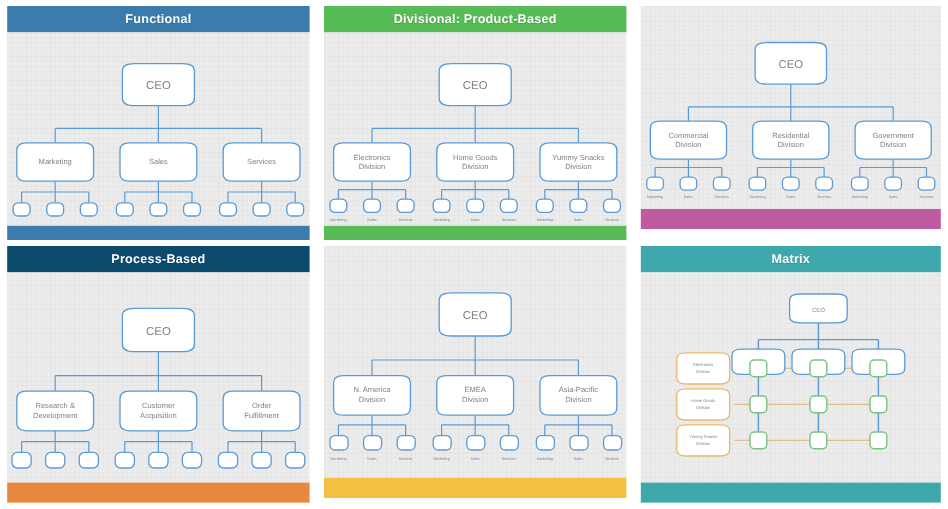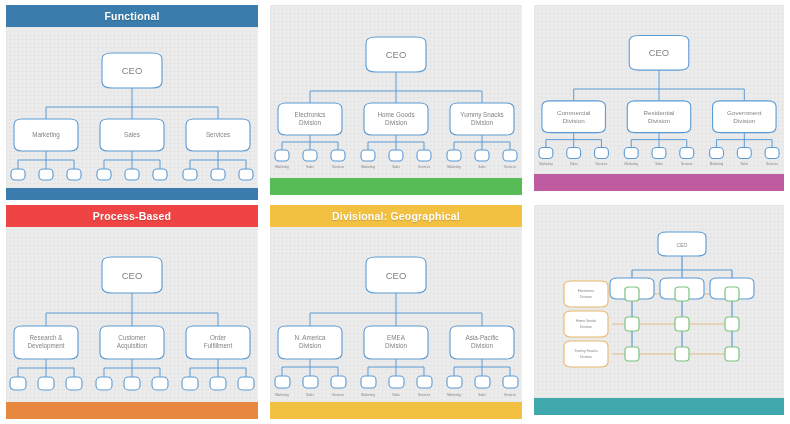--- a/index.html
+++ b/index.html
@@ -96,20 +96,23 @@
           </g>
         </svg>
       </div>
       <div class="card-foot" style="background:#3a7cab"></div>
 
     </div>
   </div>
 
   <div class="card">
     <div class="card-inner">
+      <div class="card-head" style="background:#57bb56">
+        <span>Divisional: Product-Based</span>
+      </div>
       <div class="card-body">
         <svg class="chart" viewBox="0 0 252 161" preserveAspectRatio="xMidYMid meet">
           <g fill="none" stroke="#5b9bd5" stroke-width="1">
             <path d="M126 61 L126 80 M40 80 L212 80 M40 80 L40 92 M126 80 L126 92 M212 80 L212 92"></path>
             <path d="M40 124 L40 131 M12 131 L68 131 M12 131 L12 139 M40 131 L40 139 M68 131 L68 139"></path>
             <path d="M126 124 L126 131 M98 131 L154 131 M98 131 L98 139 M126 131 L126 139 M154 131 L154 139"></path>
             <path d="M212 124 L212 131 M184 131 L240 131 M184 131 L184 139 M212 131 L212 139 M240 131 L240 139"></path>
           </g>
           <g>
             <path d="M96 32 q0 -6 10 -6 h40 q10 0 10 6 v23 q0 6 -10 6 h-40 q-10 0 -10 -6 z" fill="#ffffff" stroke="#5b9bd5" stroke-width="1.1"></path>
@@ -212,21 +215,21 @@
           </g>
         </svg>
       </div>
       <div class="card-foot" style="background:#bf5ba0"></div>
       <div class="gap"></div>
     </div>
   </div>
 
   <div class="card">
     <div class="card-inner">
-      <div class="card-head" style="background:#ef4444">
+      <div class="card-head" style="background:#0c4a6e">
         <span>Process-Based</span>
       </div>
       <div class="card-body">
         <svg class="chart" viewBox="0 0 252 175" preserveAspectRatio="xMidYMid meet">
           <g fill="none" stroke="#5b9bd5" stroke-width="1">
             <path d="M126 66 L126 86 M40 86 L212 86 M40 86 L40 99 M126 86 L126 99 M212 86 L212 99"></path>
             <path d="M40 132 L40 141 M12 141 L68 141 M12 141 L12 150 M40 141 L40 150 M68 141 L68 150"></path>
             <path d="M126 132 L126 141 M98 141 L154 141 M98 141 L98 150 M126 141 L126 150 M154 141 L154 150"></path>
             <path d="M212 132 L212 141 M184 141 L240 141 M184 141 L184 150 M212 141 L212 150 M240 141 L240 150"></path>
           </g>
@@ -262,23 +265,20 @@
           </g>
         </svg>
       </div>
       <div class="card-foot" style="background:#e8883f"></div>
       <div class="gap"></div>
     </div>
   </div>
 
   <div class="card">
     <div class="card-inner">
-      <div class="card-head" style="background:#f2c141">
-        <span>Divisional: Geographical</span>
-      </div>
       <div class="card-body">
         <svg class="chart" viewBox="0 0 252 175" preserveAspectRatio="xMidYMid meet">
           <g fill="none" stroke="#5b9bd5" stroke-width="1">
             <path d="M126 66 L126 86 M40 86 L212 86 M40 86 L40 99 M126 86 L126 99 M212 86 L212 99"></path>
             <path d="M40 132 L40 140 M12 140 L68 140 M12 140 L12 149 M40 140 L40 149 M68 140 L68 149"></path>
             <path d="M126 132 L126 140 M98 140 L154 140 M98 140 L98 149 M126 140 L126 149 M154 140 L154 149"></path>
             <path d="M212 132 L212 140 M184 140 L240 140 M184 140 L184 149 M212 140 L212 149 M240 140 L240 149"></path>
           </g>
           <g>
             <path d="M96 36 q0 -6 10 -6 h40 q10 0 10 6 v24 q0 6 -10 6 h-40 q-10 0 -10 -6 z" fill="#ffffff" stroke="#5b9bd5" stroke-width="1.1"></path>
@@ -323,20 +323,23 @@
           </g>
         </svg>
       </div>
       <div class="card-foot" style="background:#f2c141"></div>
       <div class="gap"></div>
     </div>
   </div>
 
   <div class="card">
     <div class="card-inner">
+      <div class="card-head" style="background:#3fa8ac">
+        <span>Matrix</span>
+      </div>
       <div class="card-body">
         <svg class="chart" viewBox="0 0 250 175" preserveAspectRatio="xMidYMid meet">
 
           <g fill="none" stroke="#e0bd8a" stroke-width="1">
             <path d="M78 80 L200 80"></path>
             <path d="M78 110 L200 110"></path>
             <path d="M78 140 L200 140"></path>
           </g>
 
           <g fill="none" stroke="#5b9bd5" stroke-width="1.2">

